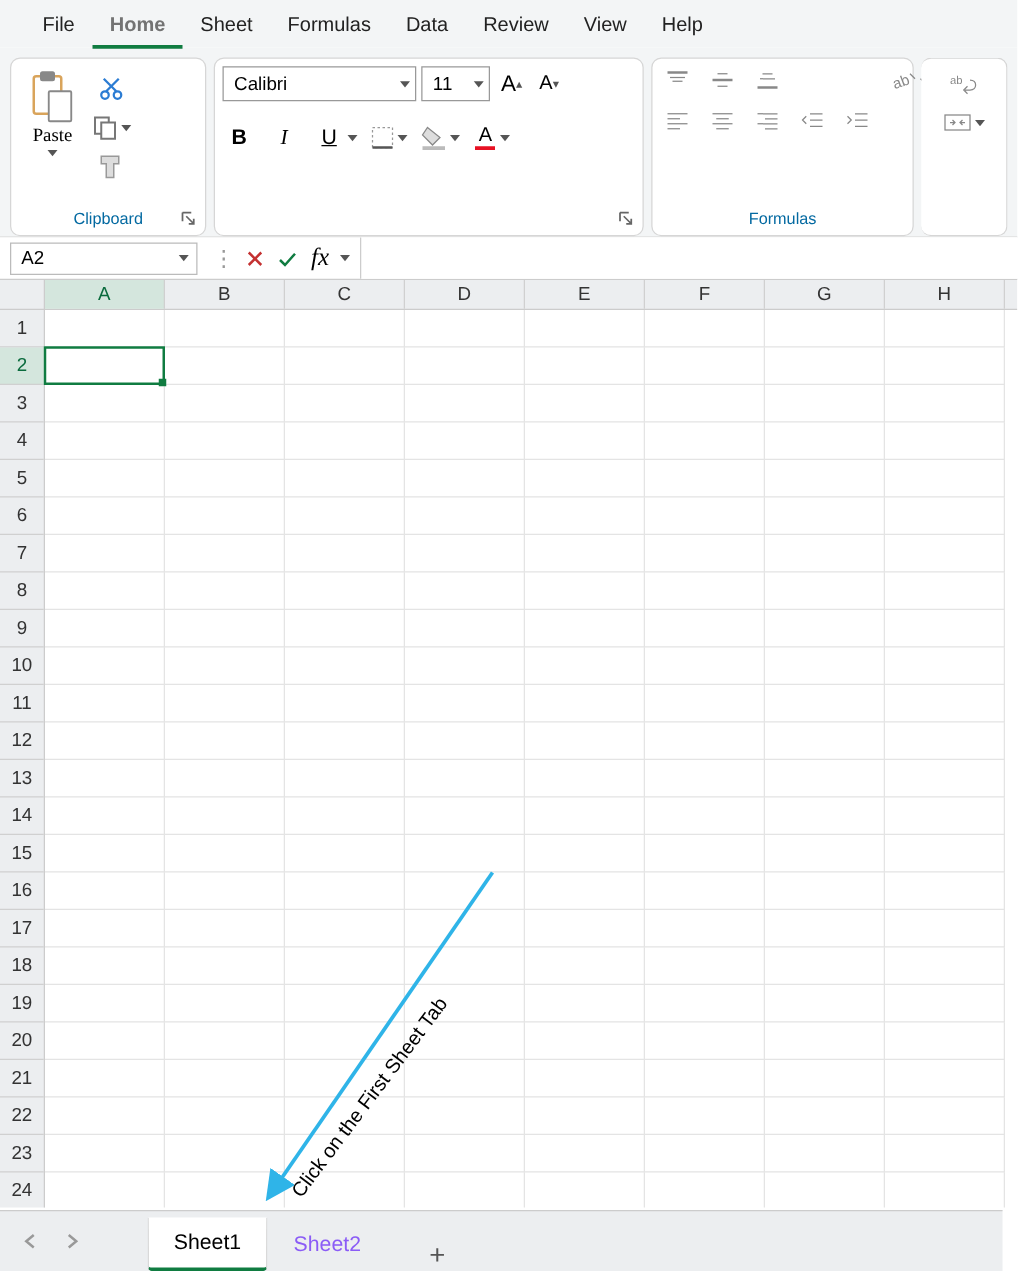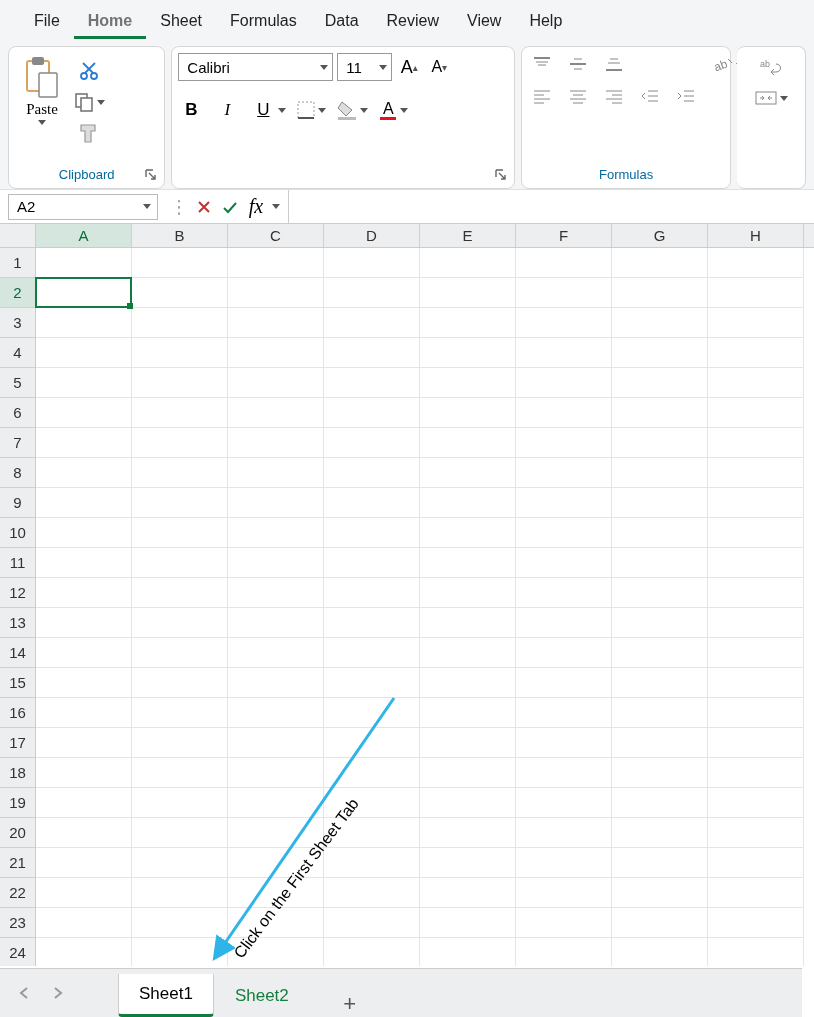--- a/index.html
+++ b/index.html
@@ -63,21 +63,21 @@
   .cells { position: absolute; left: 36px; top: 24px; right: 0; bottom: 0; }
   .cell-row { display: flex; height: 30px; }
   .cell { width: 96px; height: 30px; border-right: 1px solid #e4e4e4; border-bottom: 1px solid #e4e4e4; }
   .active-cell { position: absolute; border: 2px solid #107c41; background: #fff; pointer-events: none; }
   .active-handle { position: absolute; width: 6px; height: 6px; background: #107c41; right: -3px; bottom: -3px; }
   
   
   .sheetbar { position: absolute; bottom: 0; left: 0; right: 12px; height: 49px; background: #eceef0; border-top: 1px solid #ccc; display: flex; align-items: center; padding: 0 10px; gap: 6px; }
   .nav-arrow { width: 28px; height: 28px; display: flex; align-items: center; justify-content: center; color: #888; font-size: 18px; }
   .sheet-tabs { display: flex; align-items: flex-end; height: 100%; margin-left: 40px;}
-  .sheet-tab { padding: 10px 20px; font-size: 17px; color: #15803d; background: transparent; border: 1px solid transparent; cursor: pointer; }
+  .sheet-tab { padding: 10px 20px; font-size: 17px; color: #8b5cf6; background: transparent; border: 1px solid transparent; cursor: pointer; }
   .sheet-tab.active { background: #fff; border: 1px solid #ccc; border-bottom: 3px solid #107c41; border-top: none; color: #000; border-radius: 0 0 4px 4px; font-weight: 500;}
   .add-sheet { width: 40px; font-size: 22px; text-align: center; color: #555; margin-left: 20px;}
   
   
   .annotation { position: absolute; pointer-events: none; }
   .anno-text { position: absolute; color: #000; font-size: 16px; transform: rotate(-53deg); transform-origin: left bottom; white-space: nowrap; font-family: "Segoe UI", sans-serif; }
   
   svg { display: block; }
   .caret-dn { width:0;height:0;border-left:4px solid transparent;border-right:4px solid transparent;border-top:5px solid #555;display:inline-block;}
 </style>

